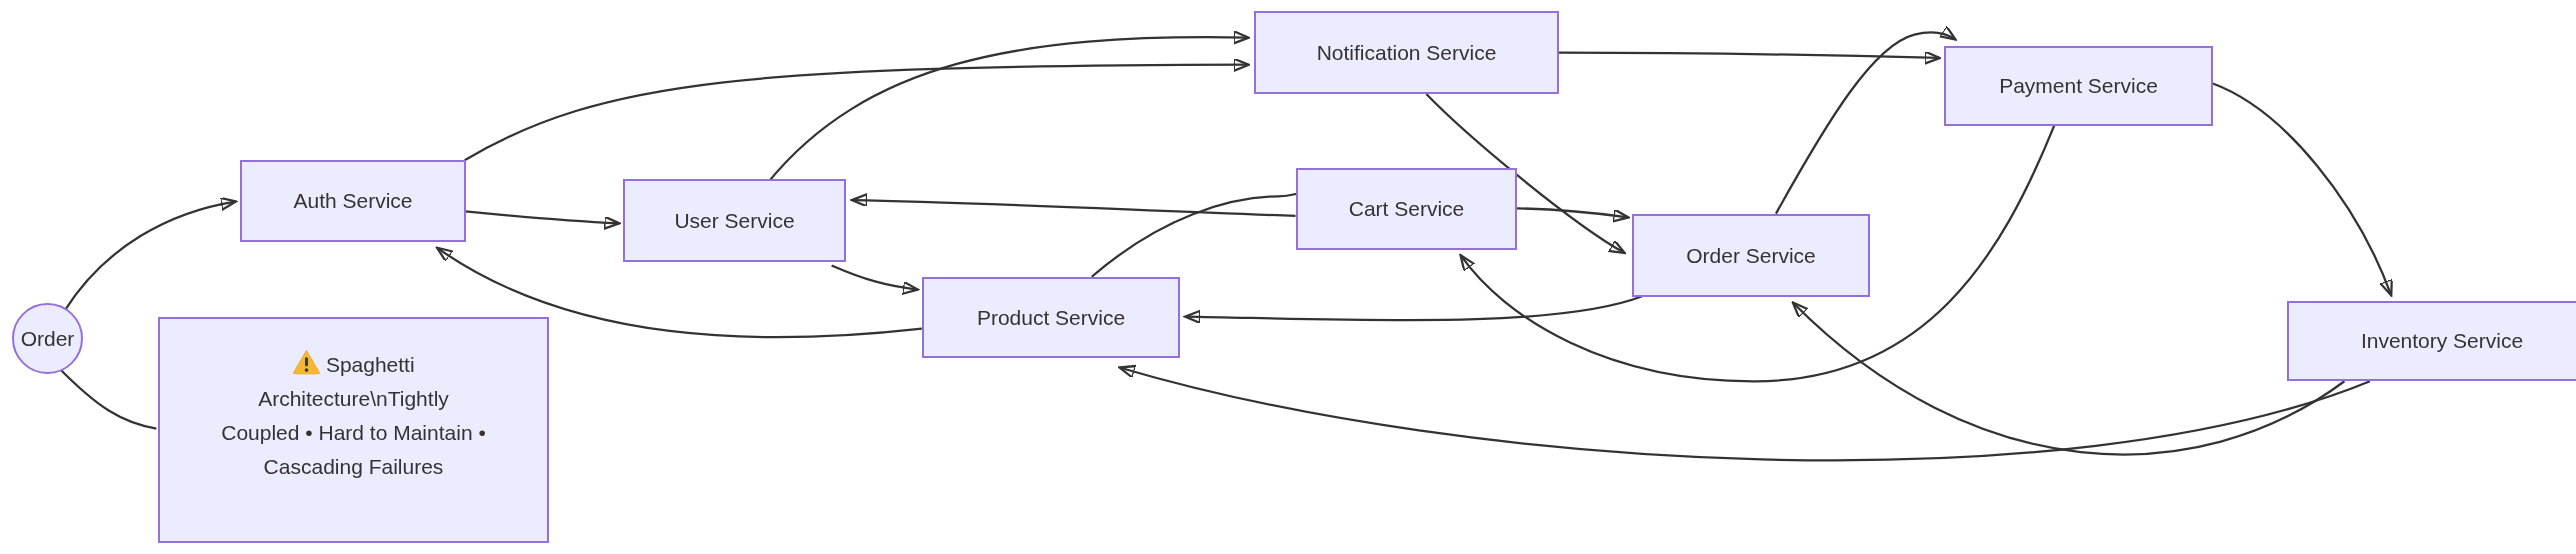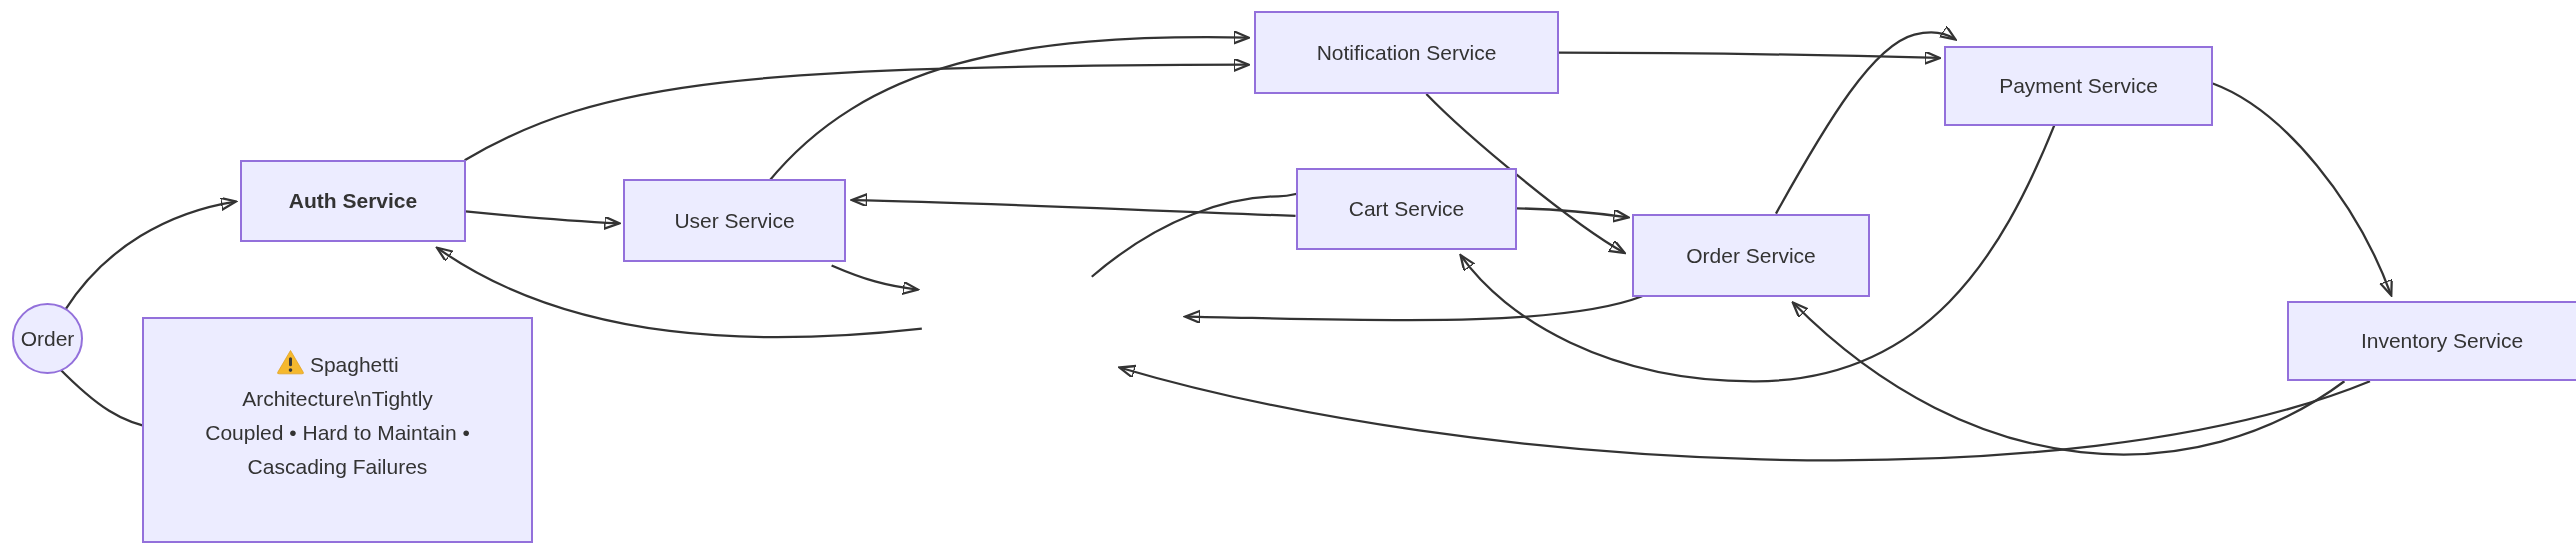--- a/index.html
+++ b/index.html
@@ -19,30 +19,30 @@
     border:2.3px solid #9370DB;
     color:#333333;
     font-size:21px;
     display:flex;align-items:center;justify-content:center;
     text-align:center;
     line-height:1.2;
   }
   .node.circle{border-radius:50%;}
   
   #n-user      {left:12px;  top:303px; width:71px;  height:71px;}
-  #n-auth      {left:240px; top:160px; width:226px; height:82px;font-weight:bold;}
+  #n-auth      {left:240px; top:160px; width:226px; height:82px;}
   #n-usersvc   {left:623px; top:179px; width:223px; height:83px;}
   #n-notif     {left:1254px;top:11.3px;  width:305px; height:83px;}
   #n-cart      {left:1296px;top:168px; width:221px; height:82px;}
   #n-product   {left:922px;top:277px; width:258px; height:81px;}
   #n-order     {left:1632px;top:214px; width:238px; height:83px;}
   #n-payment   {left:1944px;top:46px;  width:269px; height:80px;}
   #n-inventory {left:2287px;top:301px; width:310px; height:80px;}
   #n-note{
-    left:142px; top:317px; width:391px; height:226px;
+    left:158px; top:317px; width:391px; height:226px;
     display:block;
     padding:29px 59px;
     line-height:34px;
   }
   .warn-icon{
     display:inline-block;
     width:29px;height:25.6px;
     vertical-align:-3px;
     margin-right:4.5px;
   }
@@ -91,20 +91,23 @@
   </div>
 
   <div class="node" id="n-notif">
     <span>Notification Service</span>
   </div>
 
   <div class="node" id="n-cart">
     <span>Cart Service</span>
   </div>
 
+  <div class="node" id="n-product">
+    <span>Product Service</span>
+  </div>
 
   <div class="node" id="n-order">
     <span>Order Service</span>
   </div>
 
   <div class="node" id="n-payment">
     <span>Payment Service</span>
   </div>
 
   <div class="node" id="n-inventory">

